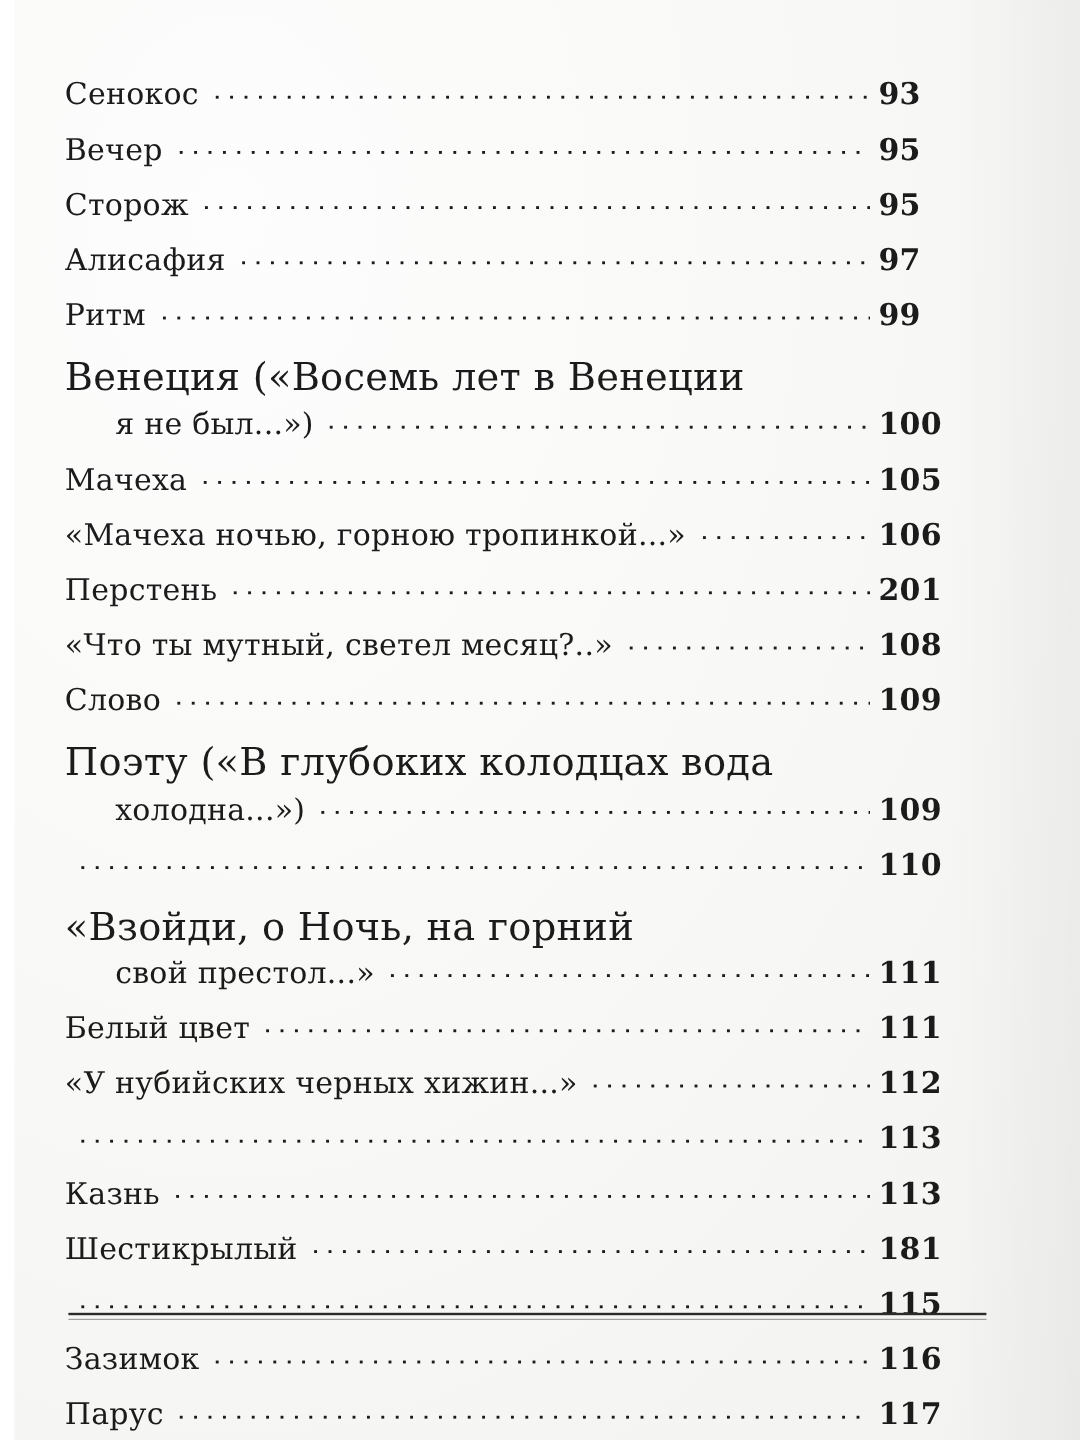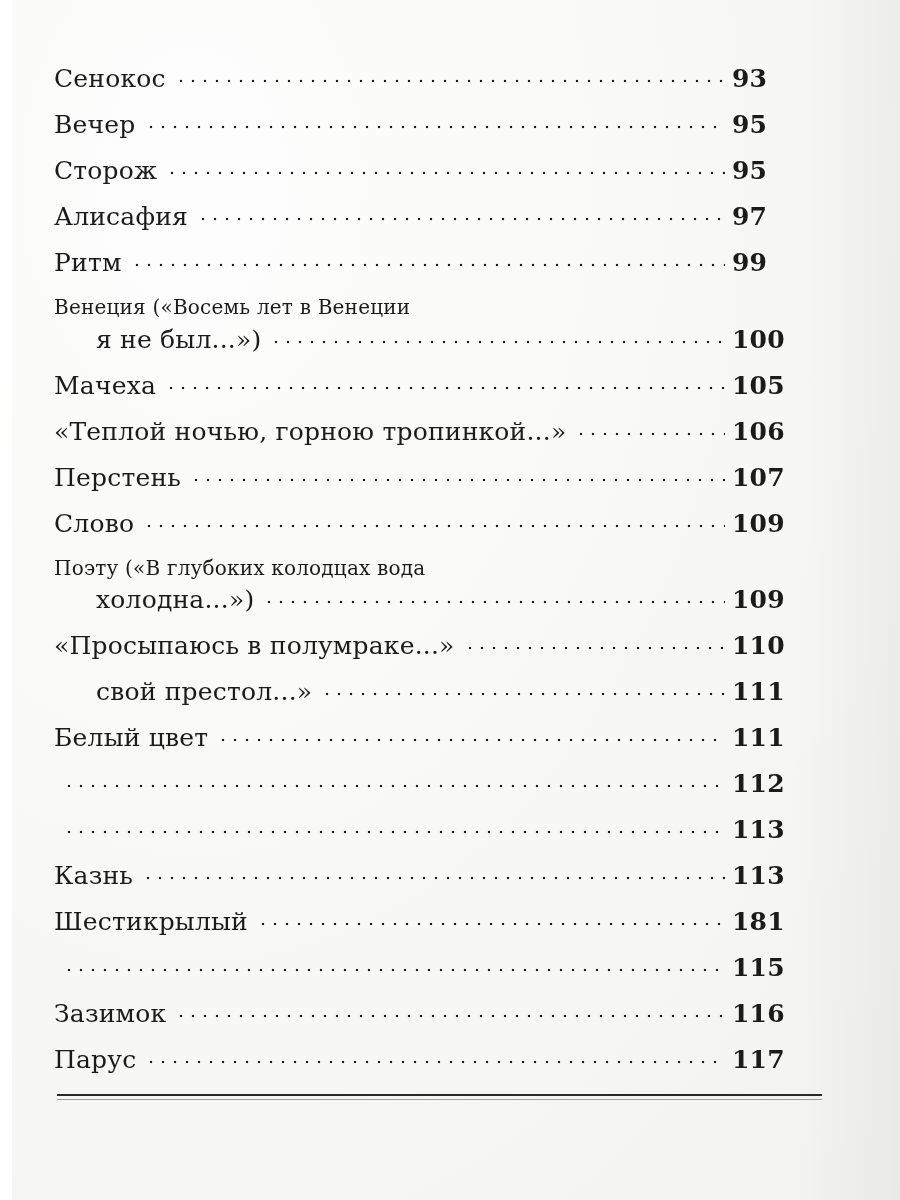--- a/index.html
+++ b/index.html
@@ -46,21 +46,21 @@
     line-height: 1.0;
     margin-bottom: 21px;
     letter-spacing: 0.2px;
   }
   .toc-entry.two-line {
     display: block;
     margin-bottom: 21px;
   }
   .title-line-1 {
     display: block;
-    font-size: 20px;
+    font-size: 32px;
     line-height: 1.18;
     margin-bottom: 7px;
   }
   .second-row {
     display: flex;
     align-items: flex-end;
     padding-left: 42px;
   }
   .entry-title {
     white-space: nowrap;
@@ -170,60 +170,66 @@
           <span class="dots"></span>
           <span class="page-num">100</span>
         </div>
       </div>
       <div class="toc-entry">
         <span class="entry-title">Мачеха</span>
         <span class="dots"></span>
         <span class="page-num">105</span>
       </div>
       <div class="toc-entry">
-        <span class="entry-title">«Теплой ночью, горною тропинкой...»</span>
+        <span class="entry-title">«Мачеха ночью, горною тропинкой...»</span>
         <span class="dots"></span>
         <span class="page-num">106</span>
       </div>
       <div class="toc-entry">
         <span class="entry-title">Перстень</span>
         <span class="dots"></span>
-        <span class="page-num">107</span>
+        <span class="page-num">201</span>
+      </div>
+      <div class="toc-entry">
+        <span class="entry-title">«Что ты мутный, светел месяц?..»</span>
+        <span class="dots"></span>
+        <span class="page-num">108</span>
       </div>
       <div class="toc-entry">
         <span class="entry-title">Слово</span>
         <span class="dots"></span>
         <span class="page-num">109</span>
       </div>
       <div class="toc-entry two-line">
         <span class="title-line-1">Поэту («В глубоких колодцах вода</span>
         <div class="second-row">
           <span class="entry-title">холодна...»)</span>
           <span class="dots"></span>
           <span class="page-num">109</span>
         </div>
       </div>
       <div class="toc-entry">
-        <span class="entry-title">«Просыпаюсь в полумраке...»</span>
         <span class="dots"></span>
         <span class="page-num">110</span>
       </div>
       <div class="toc-entry two-line">
+        <span class="title-line-1">«Взойди, о Ночь, на горний</span>
         <div class="second-row">
           <span class="entry-title">свой престол...»</span>
           <span class="dots"></span>
           <span class="page-num">111</span>
         </div>
       </div>
       <div class="toc-entry">
         <span class="entry-title">Белый цвет</span>
         <span class="dots"></span>
         <span class="page-num">111</span>
       </div>
       <div class="toc-entry">
+        <span class="entry-title">«У нубийских черных хижин...»</span>
         <span class="dots"></span>
         <span class="page-num">112</span>
       </div>
       <div class="toc-entry">
         <span class="dots"></span>
         <span class="page-num">113</span>
       </div>
       <div class="toc-entry">
         <span class="entry-title">Казнь</span>
         <span class="dots"></span>

